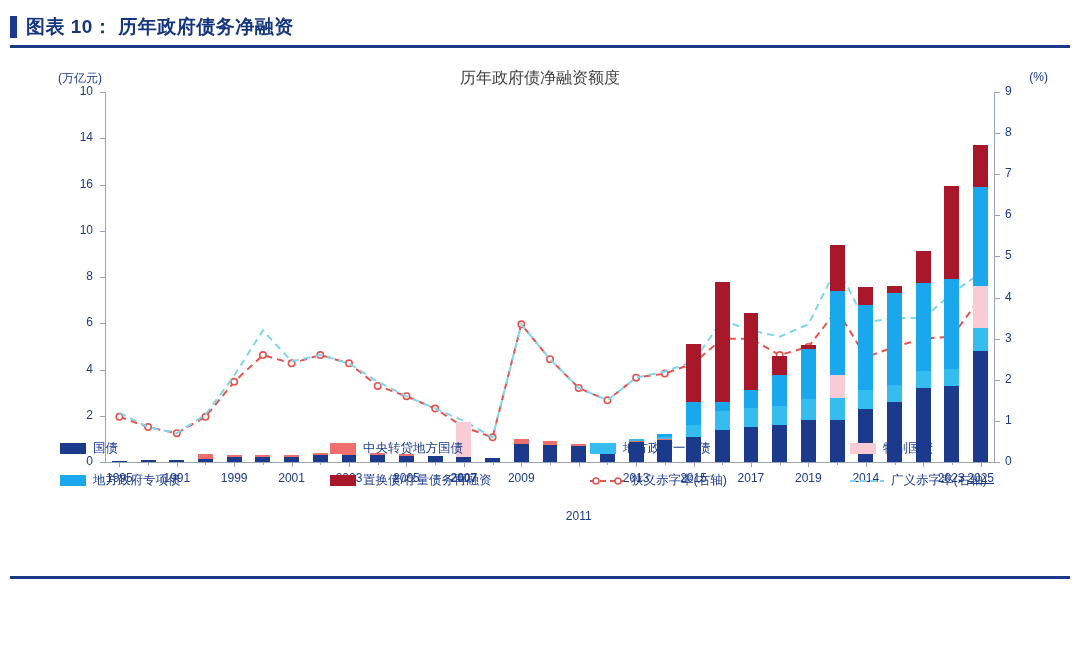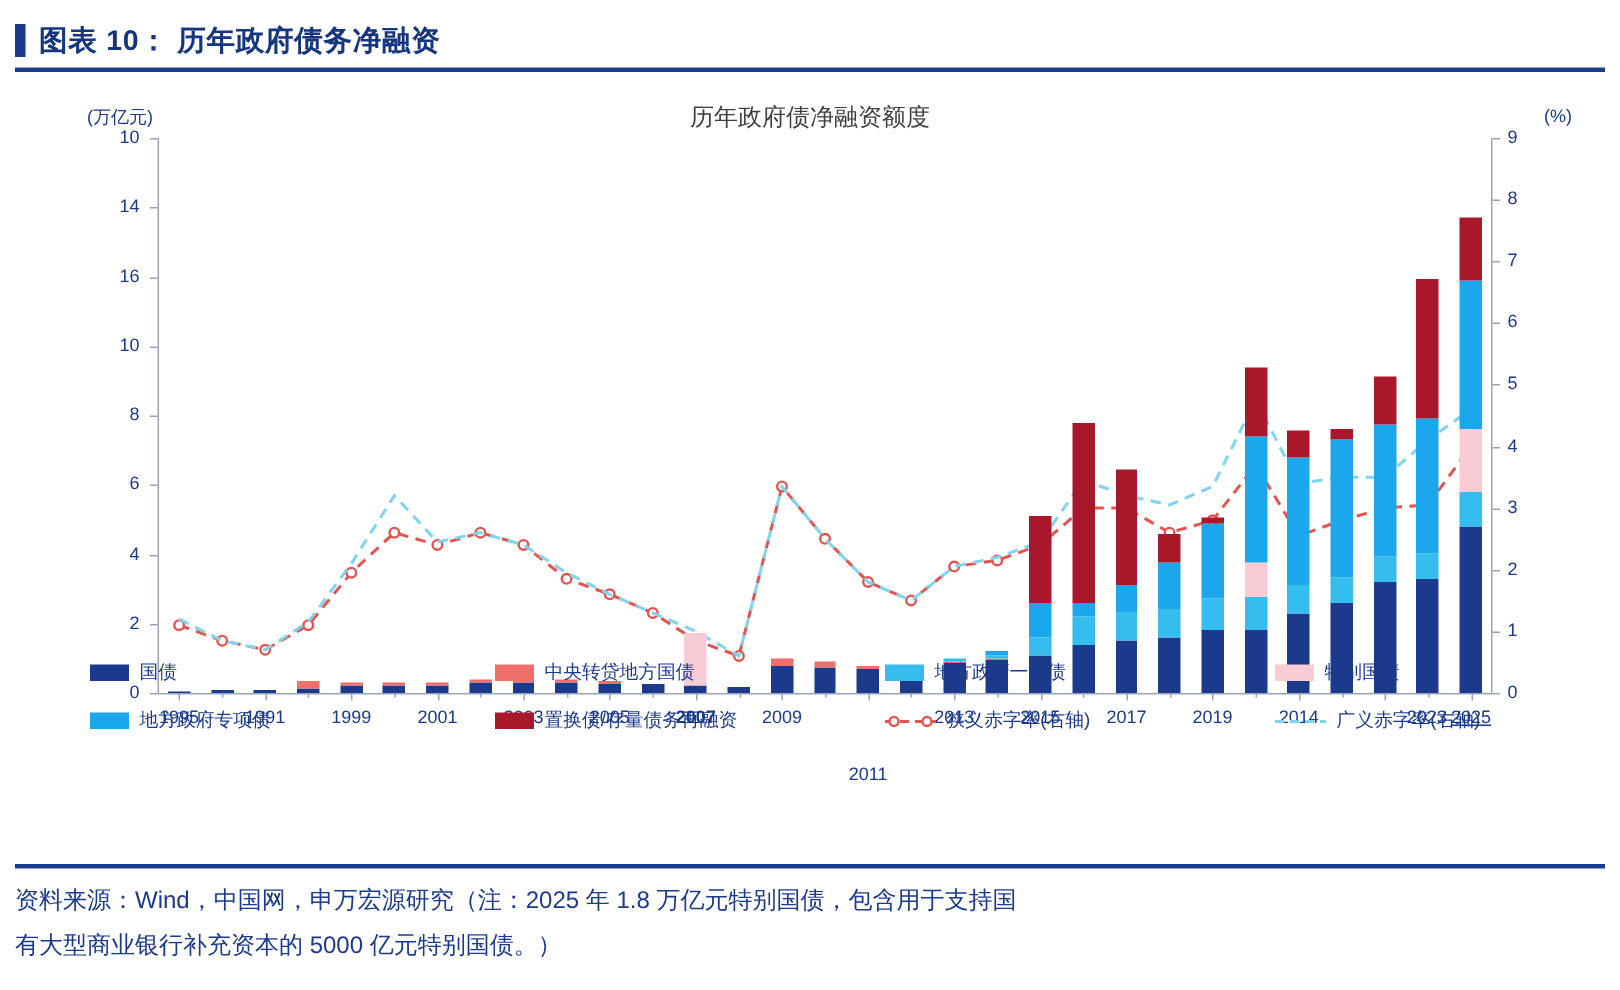--- a/index.html
+++ b/index.html
@@ -485,18 +485,14 @@
       <div class="legend-item" style="left: 790px; top: 32px;">
         <span class="line-swatch"><svg width="34" height="12">
             <path d="M0 6 L34 6" stroke="#7fd4ef" stroke-width="2" stroke-dasharray="6,4" fill="none"></path>
           </svg></span>
         <span>广义赤字率(右轴)</span>
       </div>
     </div>
 
   <div class="rule-bottom"></div>
 
-  <div class="source">
-    <div>资料来源：Wind，中国网，申万宏源研究（注：2025 年 1.8 万亿元特别国债，包含用于支持国</div>
-    <div>有大型商业银行补充资本的 5000 亿元特别国债。）</div>
-  </div>
 
 </div>
 
 </body></html>

